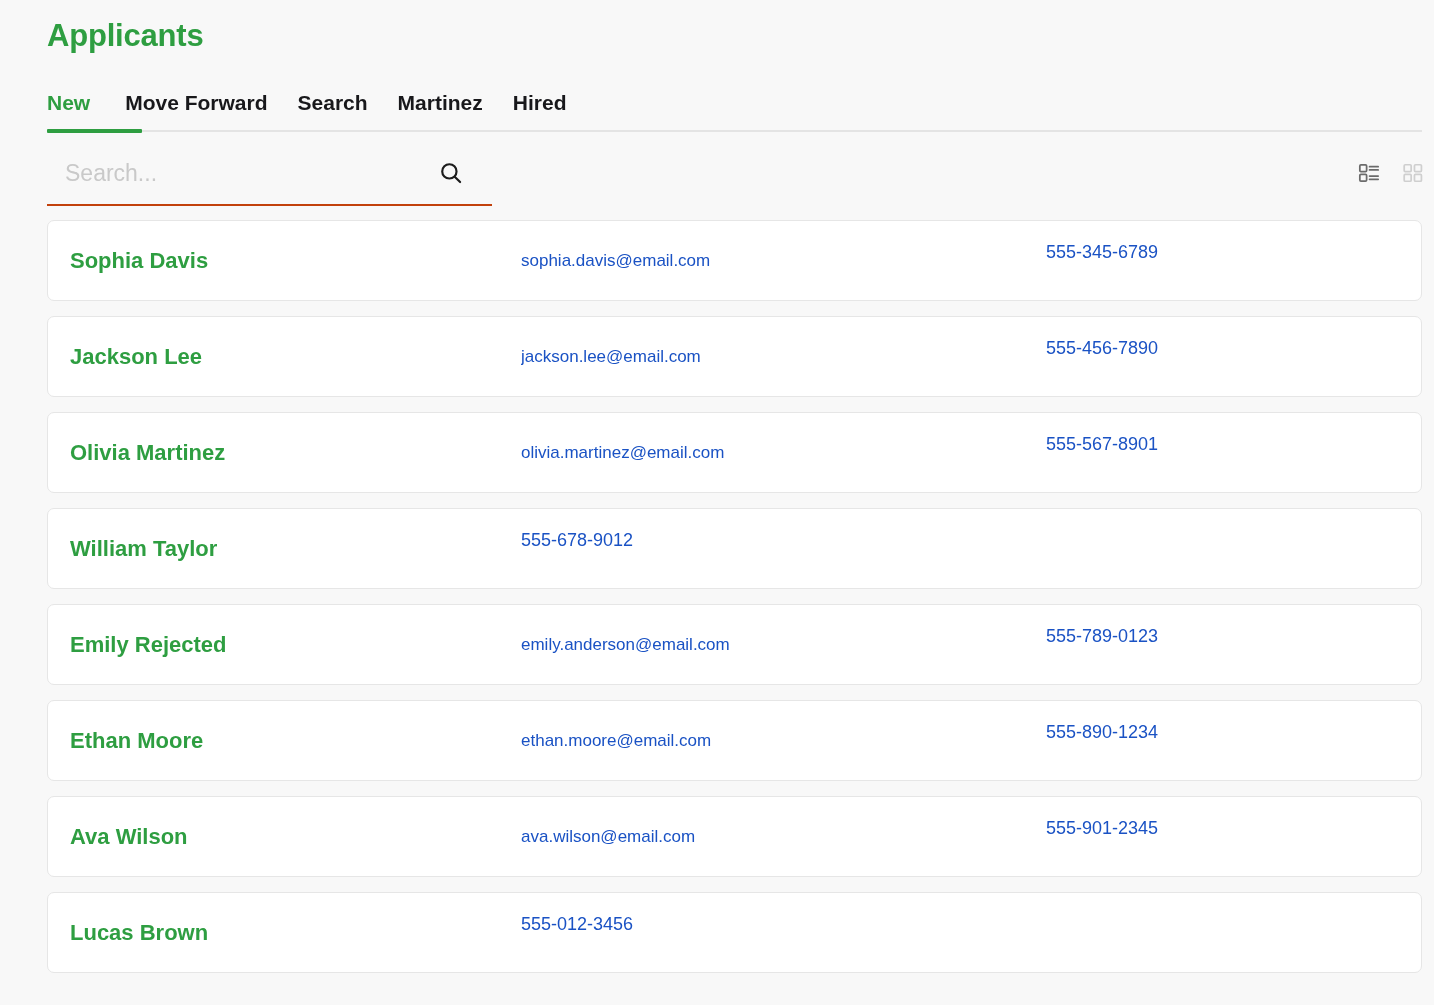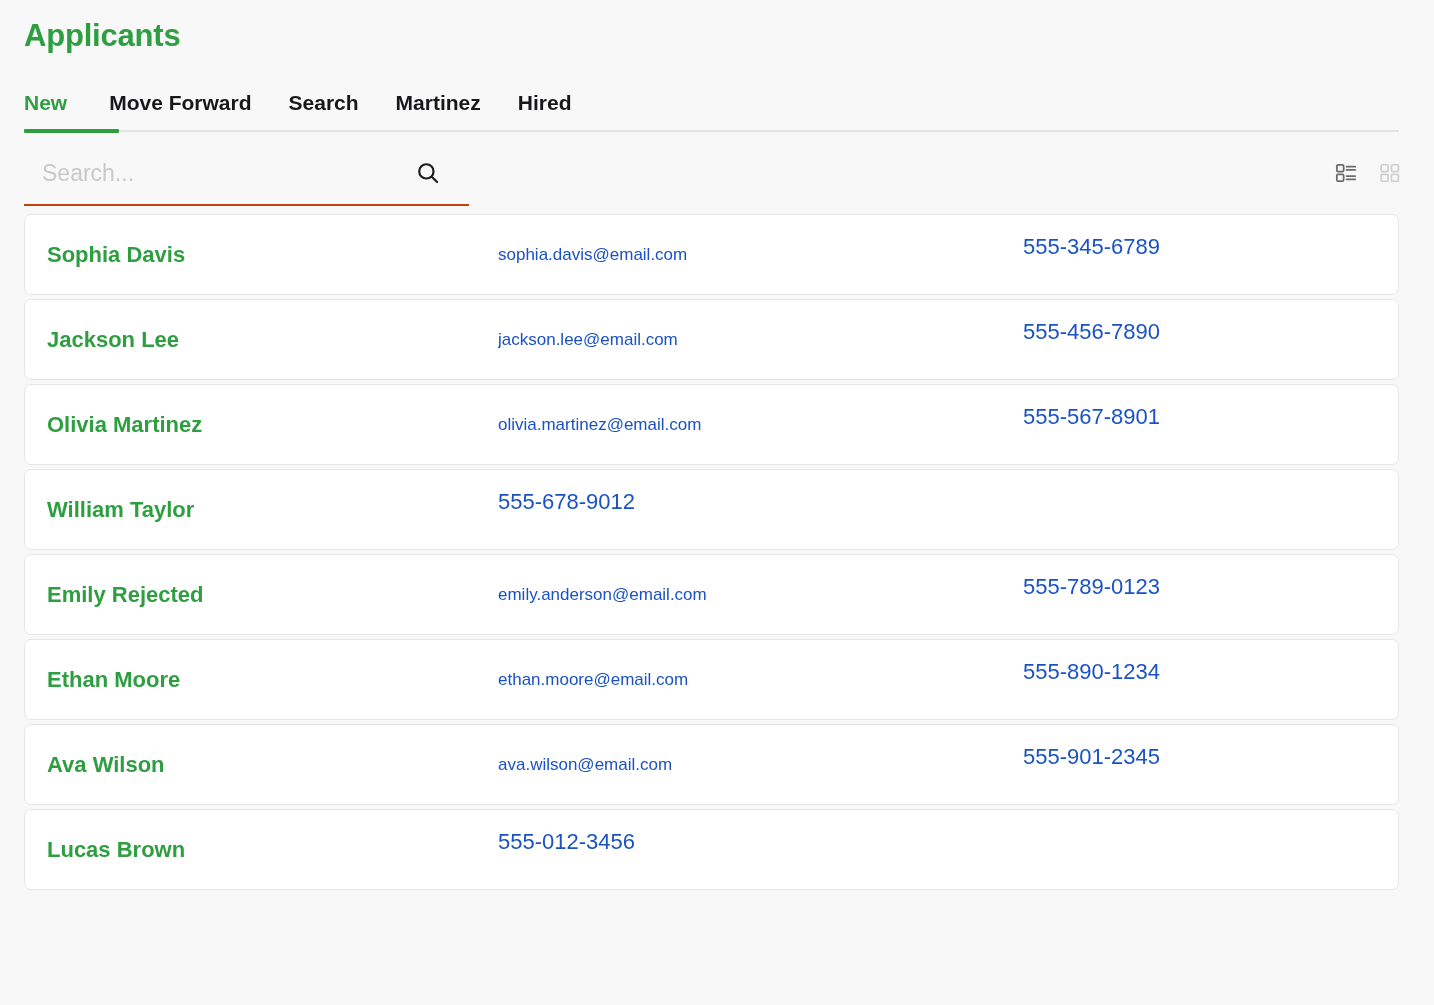--- a/index.html
+++ b/index.html
@@ -14,21 +14,21 @@
     background: #f8f8f8;
     font-family: "Liberation Sans", sans-serif;
     -webkit-font-smoothing: antialiased;
   }
 
   .page {
     position: relative;
     width: 1434px;
     height: 1005px;
     background: #f8f8f8;
-    padding-left: 24px;
+    padding-left: 47px;
     border-radius: 30px;
   }
 
   
   .page-title {
     color: #2e9e41;
     font-size: 31px;
     font-weight: 700;
     letter-spacing: -0.2px;
     padding-top: 18px;
@@ -38,21 +38,21 @@
   
   .tabs-wrap {
     position: relative;
     margin-top: 22px;
     width: 1375px;
   }
 
   .tabs {
     display: flex;
     align-items: flex-end;
-    gap: 8px;
+    gap: 1px;
     height: 40px;
   }
 
   .tab {
     font-size: 21px;
     font-weight: 700;
     color: #18181b;
     background: transparent;
     border: none;
     padding: 0 29px 0 0;
@@ -130,24 +130,25 @@
   .view-btn {
     background: none;
     border: none;
     padding: 0;
     line-height: 0;
     cursor: pointer;
   }
 
   
   .list {
+    margin-top: 6px;
     width: 1375px;
     display: flex;
     flex-direction: column;
-    gap: 4px;
+    gap: 15px;
   }
 
   .row {
     position: relative;
     background: #ffffff;
     border: 1px solid #e6e6e6;
     border-radius: 7px;
     height: 81px;
     display: flex;
     align-items: center;
@@ -170,21 +171,21 @@
     color: #1a52c4;
     font-size: 17px;
     font-weight: 400;
     white-space: nowrap;
     overflow: hidden;
   }
 
   .cell-phone {
     flex: 1;
     color: #1a52c4;
-    font-size: 22px;
+    font-size: 18px;
     font-weight: 400;
     white-space: nowrap;
     position: relative;
     top: -8px;
   }
 </style>
 </head>
 <body>
 
 <div class="page">

